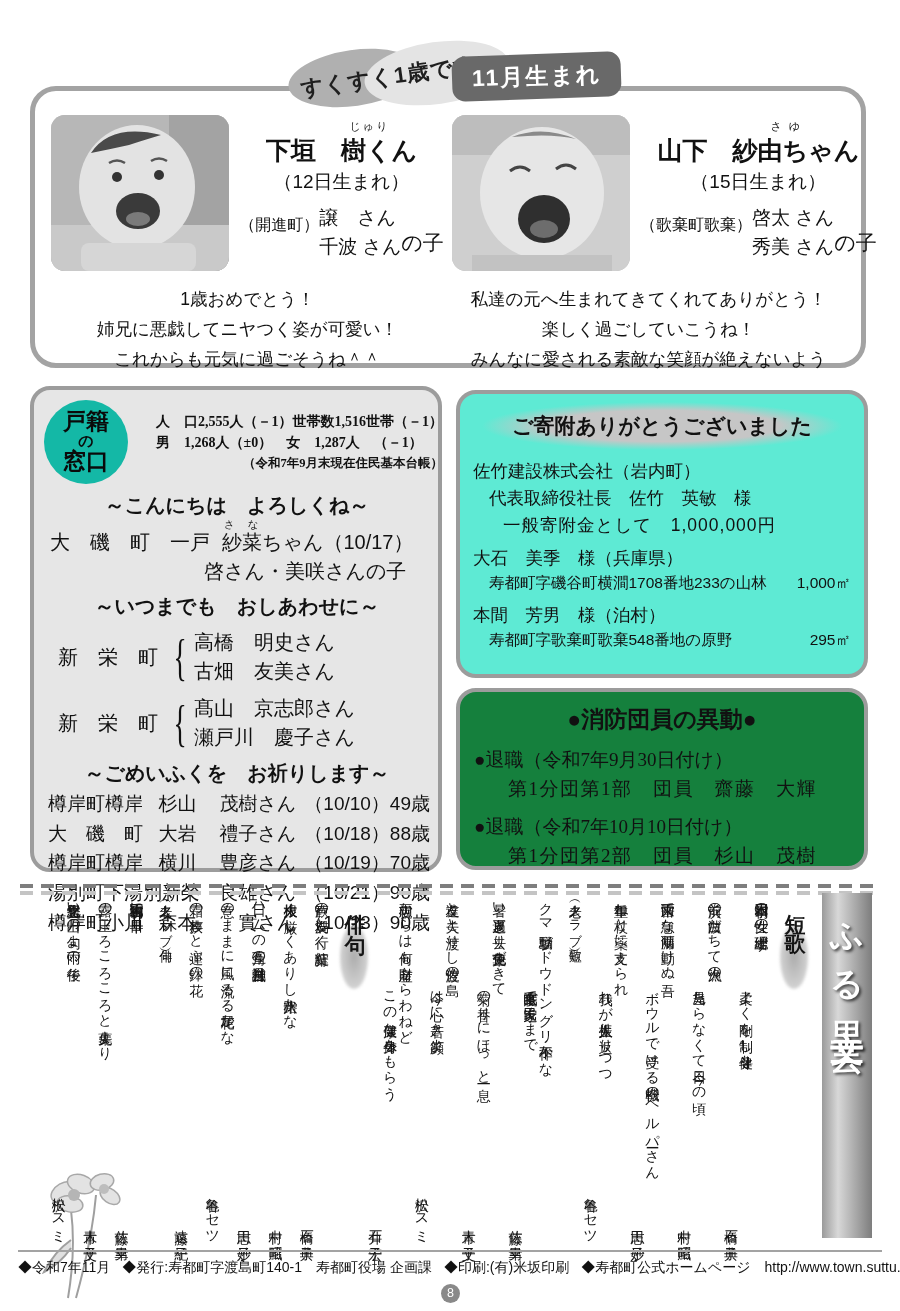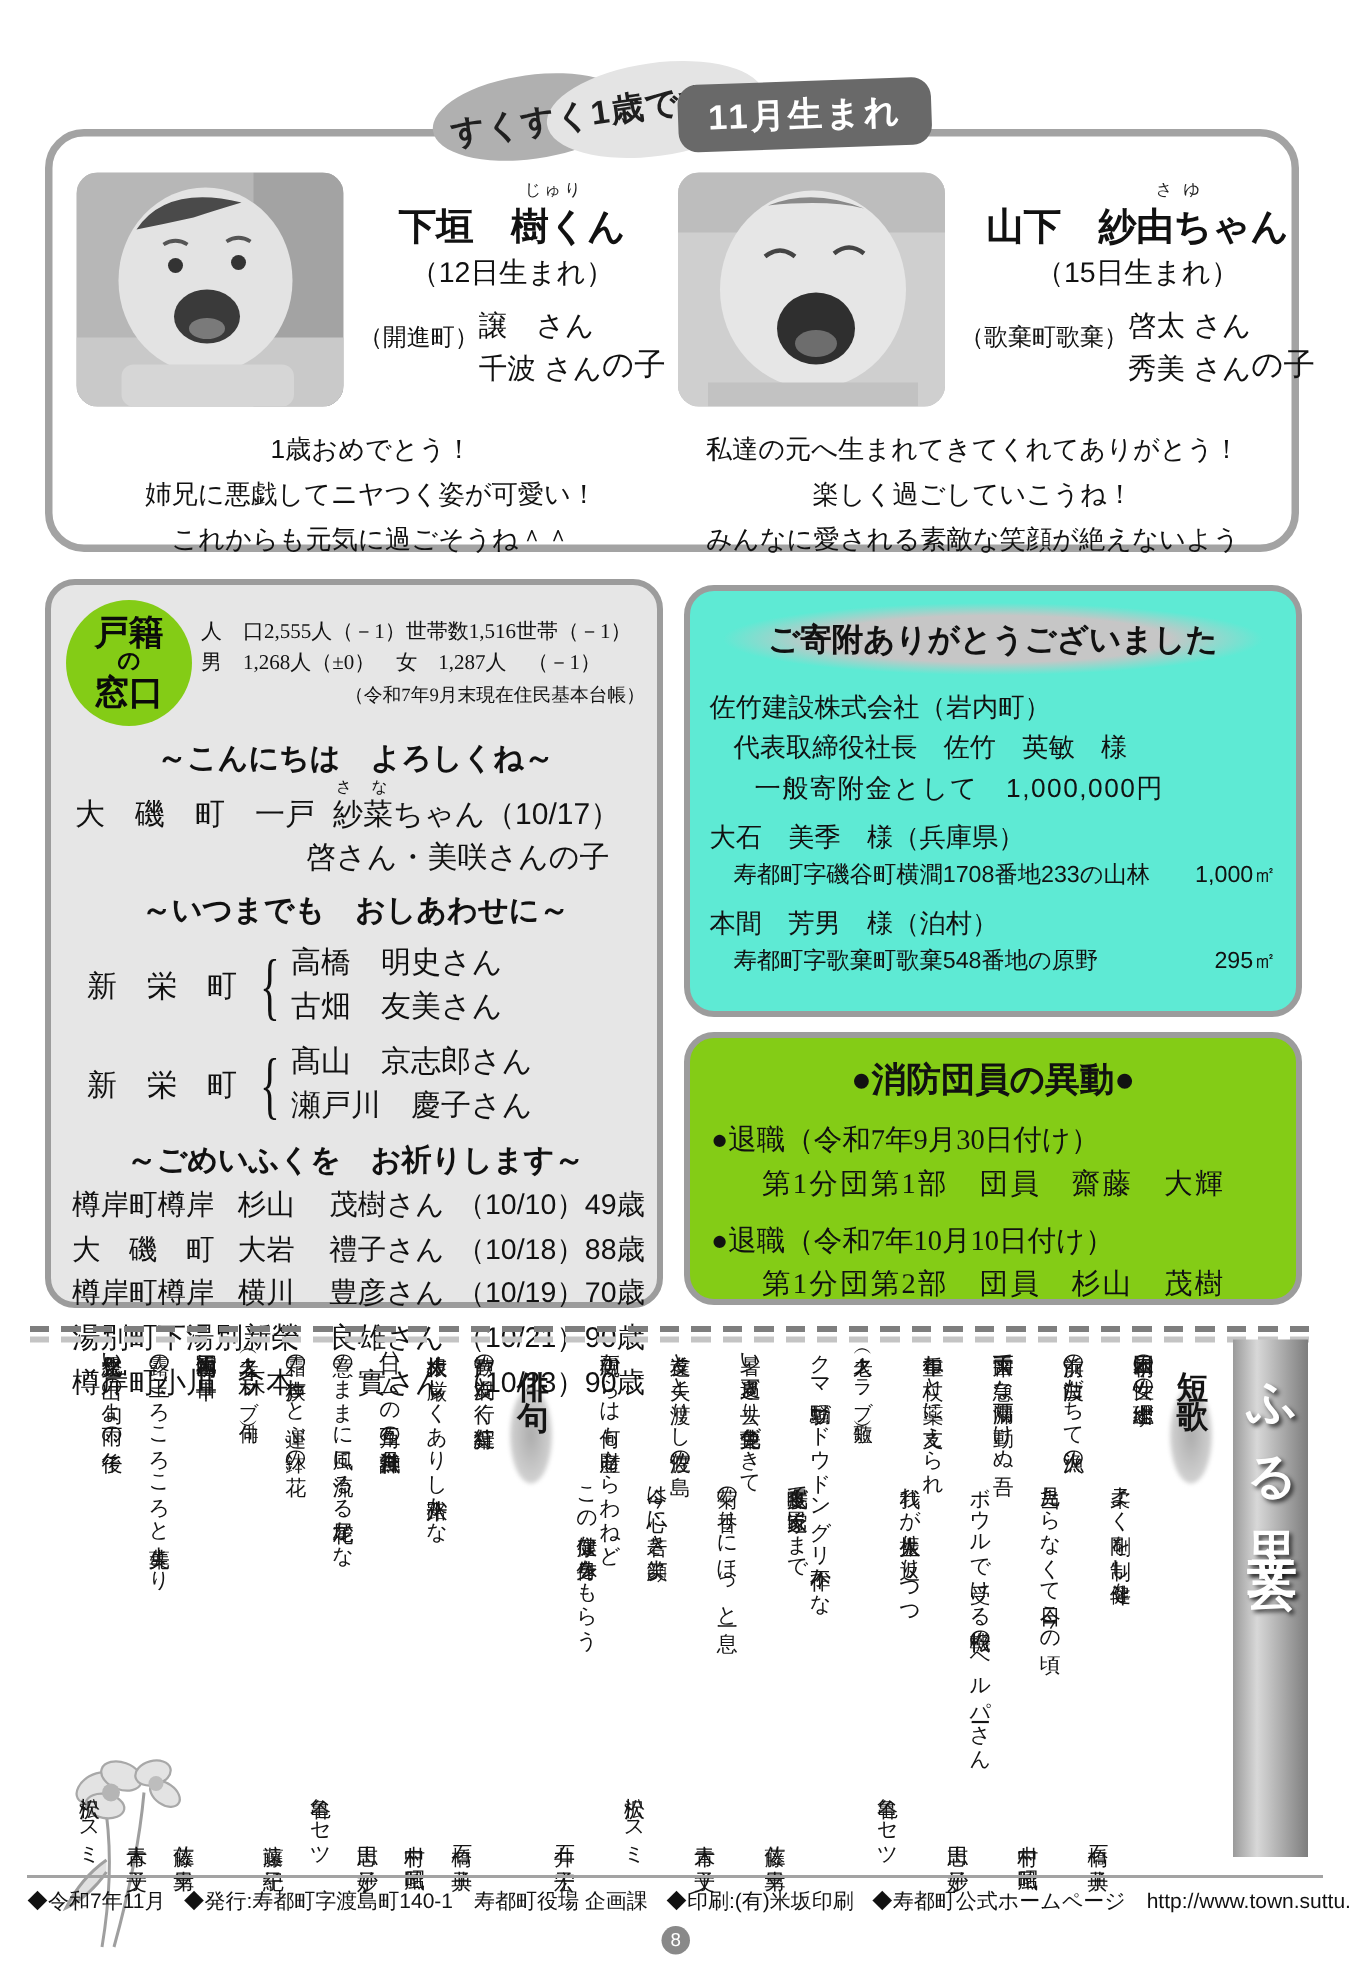--- a/index.html
+++ b/index.html
@@ -34,27 +34,27 @@
   .oval-text{position:absolute;left:12px;top:24px;transform:rotate(-8deg);font-size:22px;
              font-weight:bold;color:#1f1f1f;white-space:nowrap;letter-spacing:1px;}
   .month-badge{position:absolute;left:452px;top:54px;background:#696969;color:#fff;
                font-weight:bold;font-size:23px;padding:7px 20px;border-radius:13px;
                transform:rotate(-2deg);z-index:3;letter-spacing:2px;white-space:nowrap;}
 
   
   .koseki{position:absolute;left:30px;top:386px;width:412px;height:486px;background:#e6e6e6;
           border:4px solid #9c9c9c;border-radius:20px;box-sizing:border-box;padding:10px 8px 8px 10px;}
   .k-head{display:flex;align-items:center;gap:6px;}
-  .k-logo{width:84px;height:84px;border-radius:50%;background:#84cc16;flex:none;display:flex;
+  .k-logo{width:84px;height:84px;border-radius:50%;background:#14b8a6;flex:none;display:flex;
           flex-direction:column;align-items:center;justify-content:center;
           font-family:"Liberation Serif",serif;font-weight:bold;color:#0a0a0a;line-height:1.05;}
   .k-logo .l1,.k-logo .l3{font-size:23px;}
   .k-logo .l2{font-size:15px;}
-  .k-stats{flex:1;font-family:"Liberation Serif",serif;font-weight:normal;font-size:14px;
-           line-height:1.55;white-space:nowrap;}
+  .k-stats{flex:1;font-family:"Liberation Serif",serif;font-weight:bold;font-size:14px;
+           line-height:1.55;white-space:nowrap;margin-left:22px;}
   .k-note{display:block;font-size:12.5px;text-align:right;}
   .k-title{font-size:20px;font-weight:bold;text-align:center;margin-top:8px;}
   .k-birth1{display:flex;margin:10px 0 0 6px;font-size:20px;white-space:nowrap;}
   .rb{position:relative;display:inline-block;margin-left:12px;}
   .rt{position:absolute;top:-11px;left:2px;font-size:10.5px;letter-spacing:5px;font-weight:normal;}
   .k-birth2{padding-left:160px;font-size:20px;margin-top:2px;white-space:nowrap;}
   .wed-row{display:flex;align-items:center;margin:8px 0 0 14px;white-space:nowrap;}
   .wed-place{font-size:20px;width:108px;}
   .wed-brace{font-size:50px;font-weight:normal;font-family:"Liberation Serif",serif;
              transform:scaleX(.55);margin:0 2px;line-height:1;}
@@ -72,21 +72,21 @@
   .d-title-wrap{text-align:center;}
   .d-title{display:inline-block;font-size:21px;font-weight:bold;white-space:nowrap;
            padding:10px 30px;background:radial-gradient(closest-side,#c6c6c6 65%,rgba(198,198,198,0) 100%);}
   .d-l1{font-size:17.5px;margin-top:9px;white-space:nowrap;}
   .d-l2{font-size:17.5px;padding-left:16px;margin-top:3px;white-space:nowrap;}
   .d-l3{font-size:17.5px;padding-left:30px;margin-top:3px;letter-spacing:1px;white-space:nowrap;}
   .d-detail{display:flex;justify-content:space-between;padding-left:16px;margin-top:3px;
             font-size:15.5px;white-space:nowrap;}
 
   
-  .fire{position:absolute;left:456px;top:688px;width:412px;height:182px;background:#84cc16;
+  .fire{position:absolute;left:456px;top:688px;width:412px;height:182px;background:#15803d;
         border:4px solid #9c9c9c;border-radius:20px;box-sizing:border-box;padding:10px 14px;}
   .f-title{font-size:23px;font-weight:bold;text-align:center;margin-top:2px;}
   .f-l1{font-family:"Liberation Serif",serif;font-size:19px;margin-top:12px;white-space:nowrap;}
   .f-l2{font-family:"Liberation Serif",serif;font-size:19px;padding-left:34px;margin-top:3px;
         letter-spacing:1.5px;white-space:nowrap;}
 
   
   .divider{position:absolute;left:20px;top:884px;width:860px;}
   .dash1{height:4px;background:repeating-linear-gradient(90deg,#7e7e7e 0 13px,transparent 13px 21px);}
   .dash2{height:4px;margin-top:3px;

